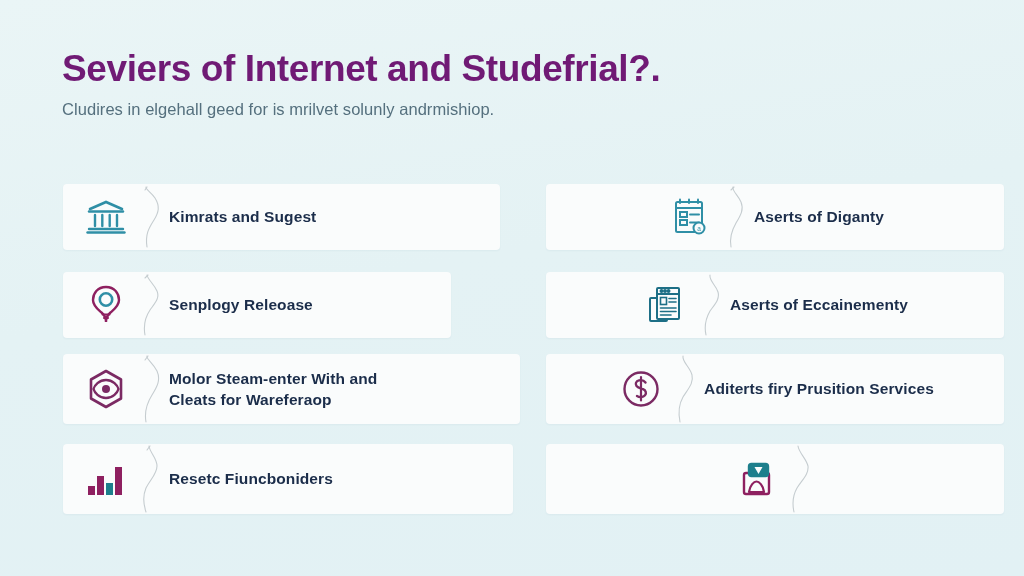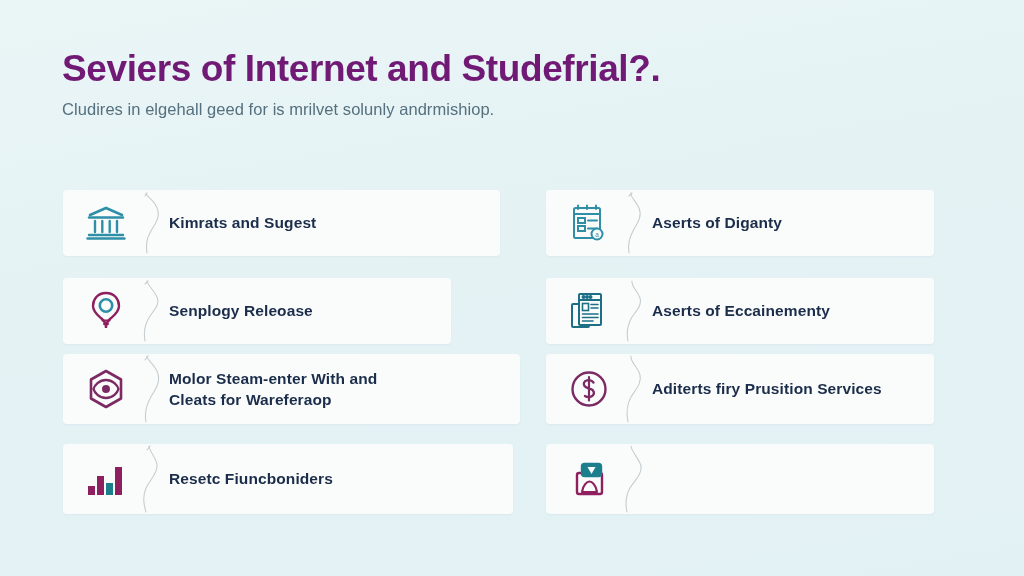--- a/index.html
+++ b/index.html
@@ -68,23 +68,23 @@
   .card {
     position: absolute;
     background: #fafcfc;
     border-radius: 4px;
     display: flex;
     align-items: center;
     box-shadow: 0 1px 2px rgba(40, 90, 110, 0.05);
   }
 
   .card.left  { left: 63px; }
-  .card.right { left: 546px; width: 388px; }
-
-  .card.h-std  { height: 66px; top: 12px; }
+  .card.right { left: 546px; width: 458px; justify-content: center; }
+
+  .card.h-std  { height: 66px; top: 6px; }
   .card.h-tall { height: 70px; top: 0px; }
 
   
   .w-500 { width: 437px; }
   .w-495 { width: 388px; }
   .w-518 { width: 457px; align-items: center; }
   .w-513 { width: 450px; }
 
   .card-icon {
     width: 58px;

